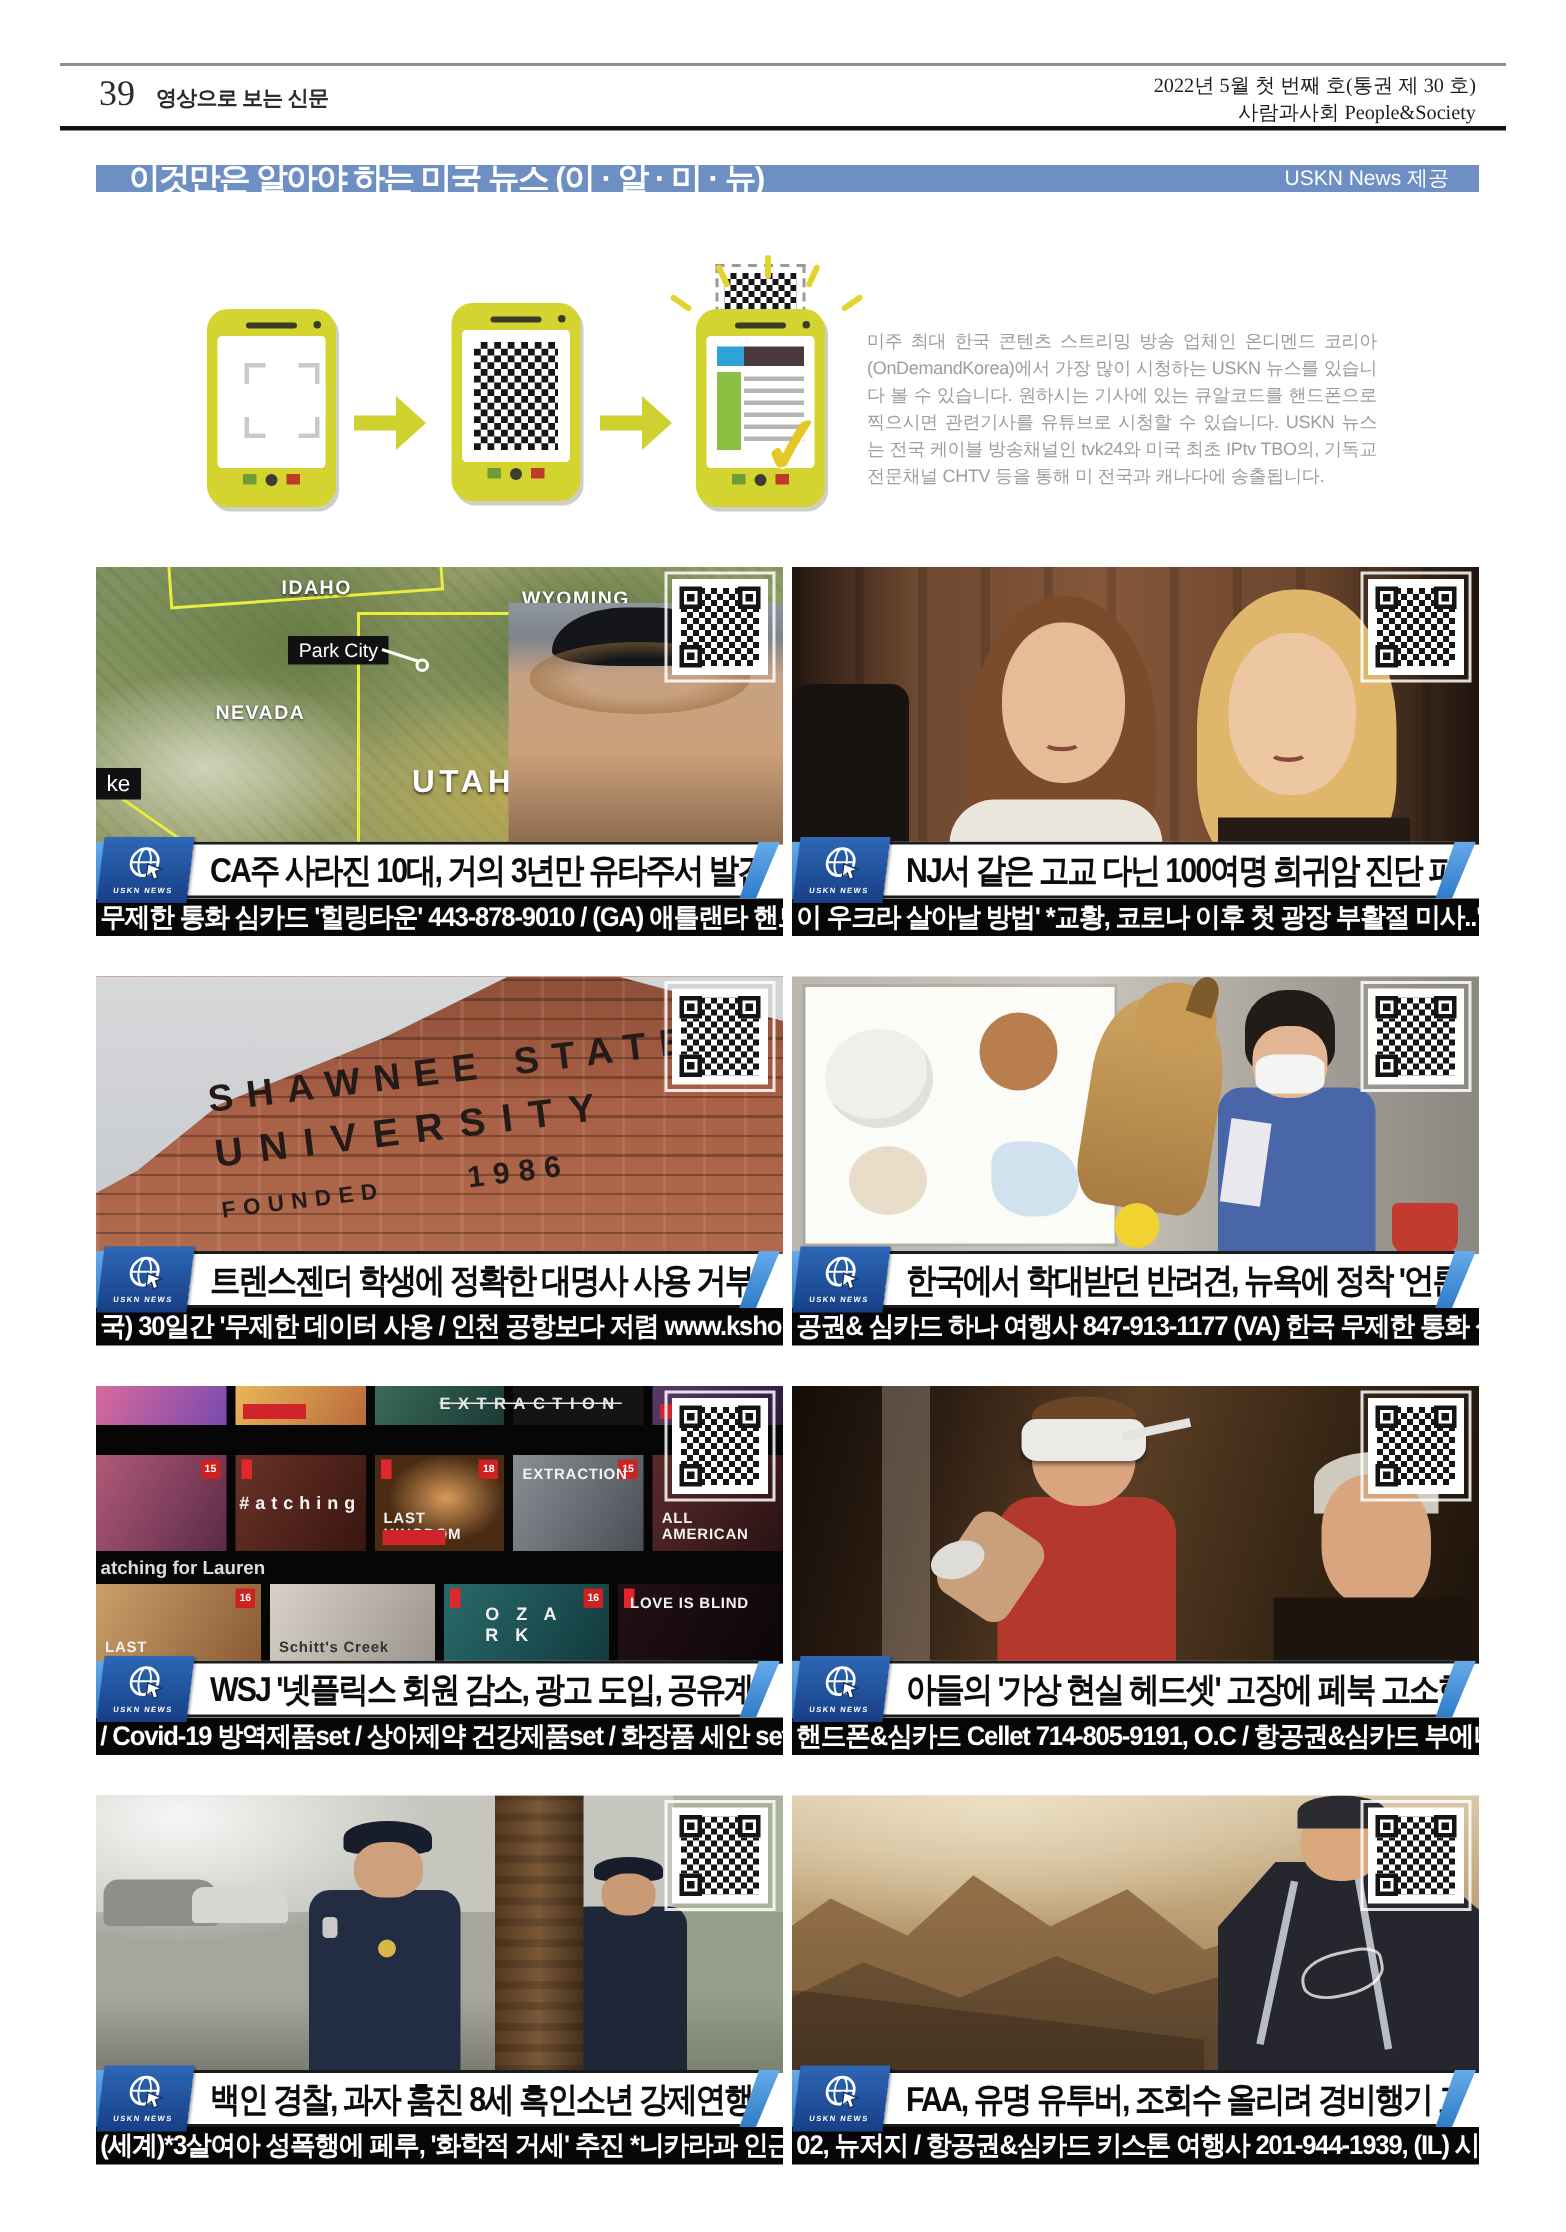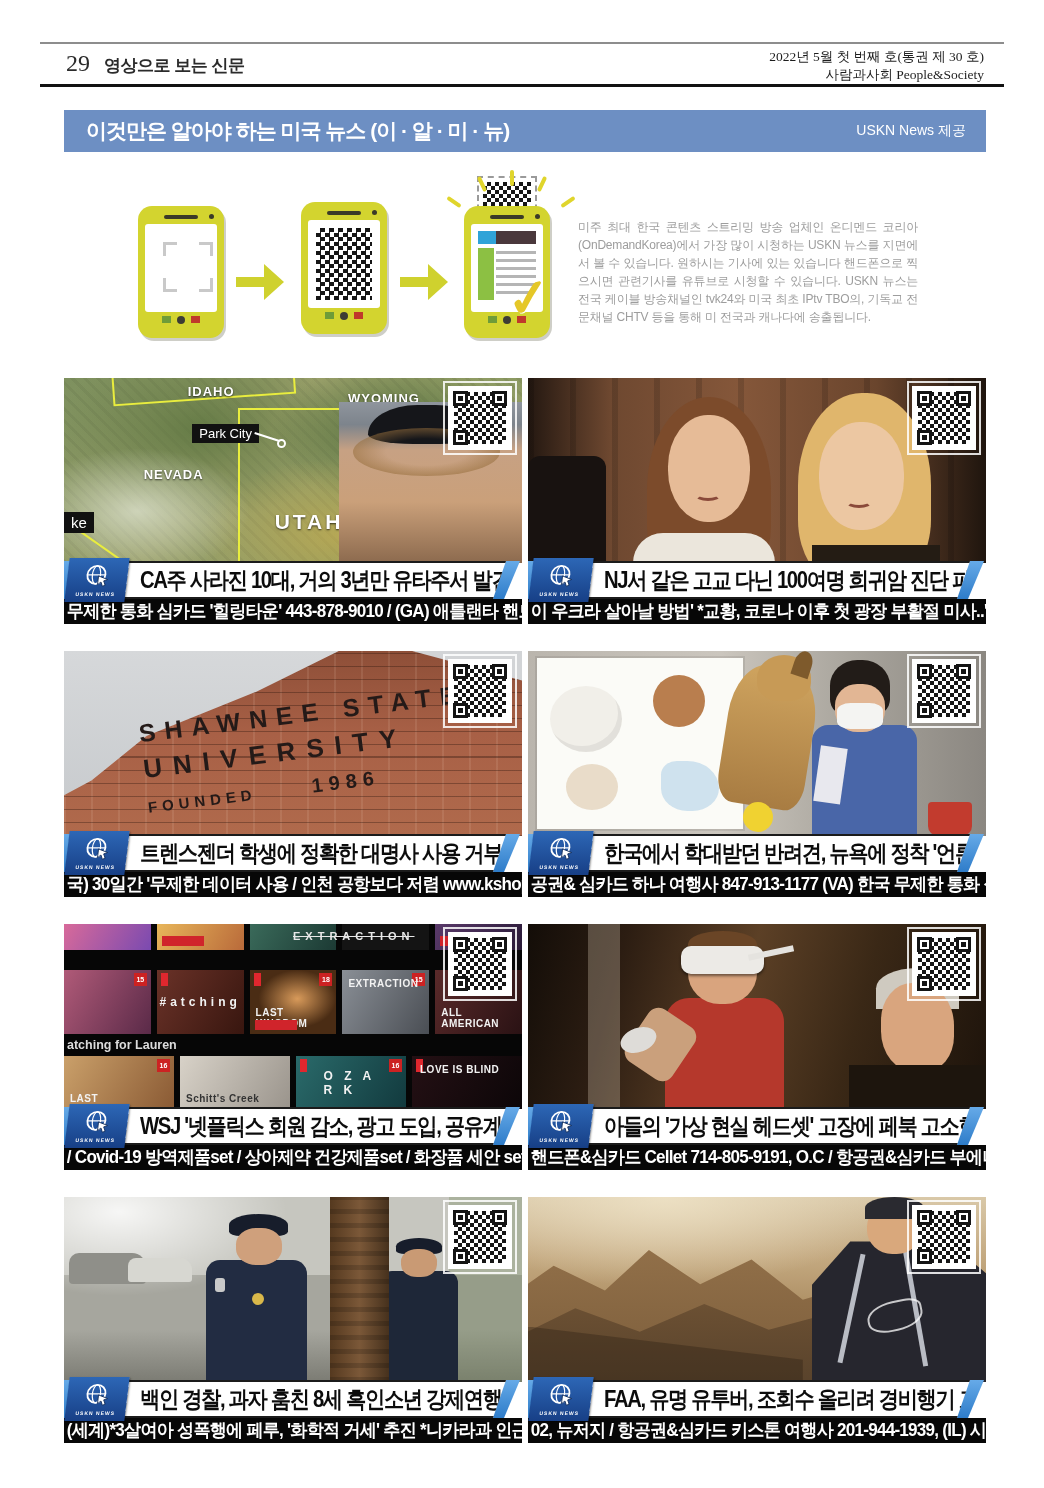--- a/index.html
+++ b/index.html
@@ -5,26 +5,26 @@
   * { margin:0; padding:0; box-sizing:border-box; }
   html,body { background:#e9e9e9; }
   .page { position:relative; width:1044px; height:1488px; background:#ffffff;
           font-family:"Liberation Sans", sans-serif; overflow:hidden; margin:0 auto; }
 
   
   .rule-thin  { position:absolute; left:40px; right:40px; top:42px; height:2px; background:#8d8d8d; }
   .rule-thick { position:absolute; left:40px; right:40px; top:84px; height:3px; background:#121212; }
   .hdr-left { position:absolute; left:66px; top:50px; display:flex; align-items:baseline; gap:14px; color:#2b2b2b; }
   .hdr-pageno { font-size:24px; font-weight:500; font-family:"Liberation Serif", serif; }
-  .hdr-section { font-size:17px; font-weight:600; letter-spacing:-0.5px; }
+  .hdr-section { font-size:14px; font-weight:600; letter-spacing:-0.5px; }
   .hdr-right { position:absolute; right:60px; top:48px; text-align:right; color:#1d1d1d;
                font-family:"Liberation Serif", serif; font-size:13.5px; line-height:1.35; }
 
   
-  .banner { position:absolute; left:64px; right:58px; top:110px; height:42px; background:#6d8fc3;
+  .banner { position:absolute; left:64px; right:58px; top:110px; height:18px; background:#6d8fc3;
             display:flex; align-items:center; justify-content:space-between; padding:0 20px 0 22px; }
   .banner-title { color:#fff; font-size:21px; font-weight:800; letter-spacing:-1px; }
   .banner-provider { color:#fff; font-size:14px; }
 
   
   .illo { position:absolute; left:138px; top:172px; width:412px; height:170px; }
   .phone { position:absolute; width:86px; height:132px; background:#d3d42f; border-radius:14px;
            box-shadow:2px 3px 0 rgba(60,60,30,.25); padding-top:9px; }
   .phone .spk { width:34px; height:4px; background:#3a3a28; border-radius:2px; margin:0 auto; position:relative; }
   .phone .cam { position:absolute; top:8px; right:10px; width:5px; height:5px; border-radius:50%; background:#3a3a28; }
@@ -258,21 +258,21 @@
   .sky-scrib { position:absolute; left:74%; top:56%; width:56px; height:30px; border:2px solid rgba(255,255,255,.75);
       border-radius:50% 30% 50% 40%; transform:rotate(-12deg); }
 </style>
 </head>
 <body>
 
 <div class="page">
 
   <div class="rule-thin"></div>
   <div class="hdr-left">
-    <span class="hdr-pageno">29</span>
+    <span class="hdr-pageno">39</span>
     <span class="hdr-section">영상으로 보는 신문</span>
   </div>
   <div class="hdr-right">
     <div>2022년 5월 첫 번째 호(통권 제 30 호)</div>
     <div>사람과사회 People&amp;Society</div>
   </div>
   <div class="rule-thick"></div>
 
   <div class="banner">
     <span class="banner-title">이것만은 알아야 하는 미국 뉴스 (이 · 알 · 미 · 뉴)</span>
@@ -335,21 +335,21 @@
         <div class="check">✓</div>
       </div>
       <div class="keys">
           <i class="k-green"></i>
           <i class="k-dark"></i>
           <i class="k-red"></i>
         </div>
     </div>
   </div>
 
-  <p class="intro-text">미주 최대 한국 콘텐츠 스트리밍 방송 업체인 온디멘드 코리아 (OnDemandKorea)에서 가장 많이 시청하는 USKN 뉴스를 지면에서 볼 수 있습니다. 원하시는 기사에 있는 있습니다 핸드폰으로  찍으시면 관련기사를 유튜브로 시청할 수 있습니다. USKN 뉴스는 전국 케이블 방송채널인 tvk24와 미국 최초 IPtv TBO의, 기독교 전문채널 CHTV 등을 통해 미 전국과 캐나다에 송출됩니다.</p>
+  <p class="intro-text">미주 최대 한국 콘텐츠 스트리밍 방송 업체인 온디멘드 코리아 (OnDemandKorea)에서 가장 많이 시청하는 USKN 뉴스를 있습니다 볼 수 있습니다. 원하시는 기사에 있는 큐알코드를 핸드폰으로  찍으시면 관련기사를 유튜브로 시청할 수 있습니다. USKN 뉴스는 전국 케이블 방송채널인 tvk24와 미국 최초 IPtv TBO의, 기독교 전문채널 CHTV 등을 통해 미 전국과 캐나다에 송출됩니다.</p>
 
   <div class="grid">
 
     <div class="card">
       <div class="thumb scene-map">
         <div class="idaho-border"></div>
         <div class="utah-border"></div>
         <div class="ke-line"></div>
         <span class="map-label m-idaho">IDAHO</span>
         <span class="map-label m-nevada">NEVADA</span>

